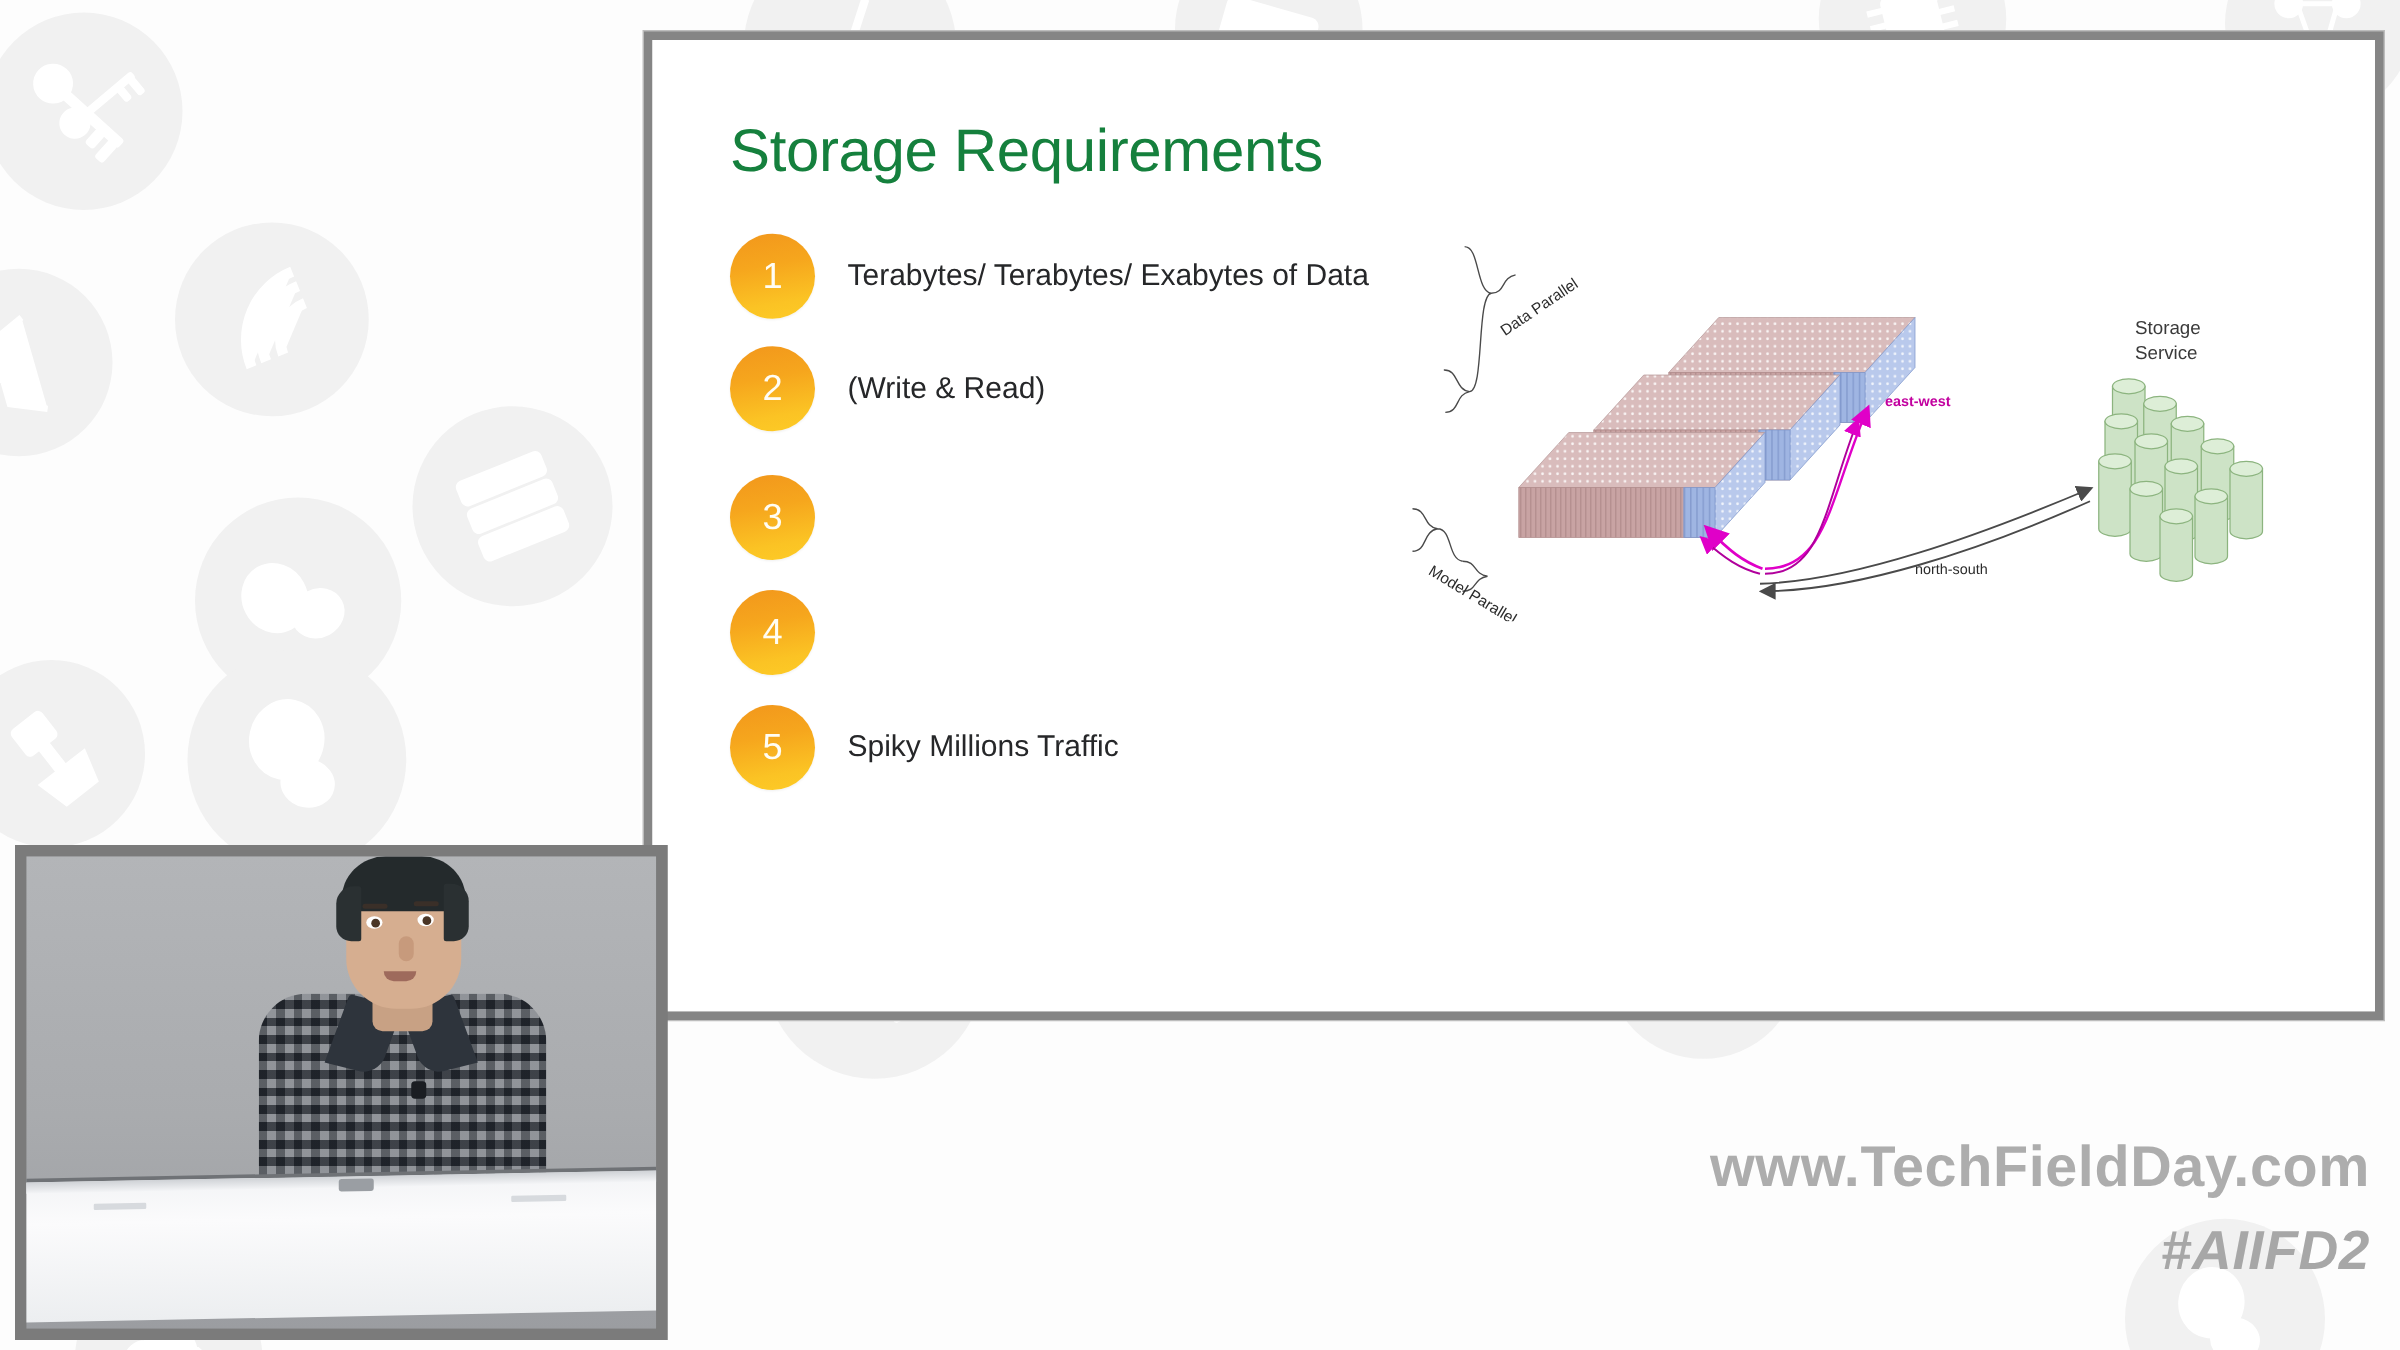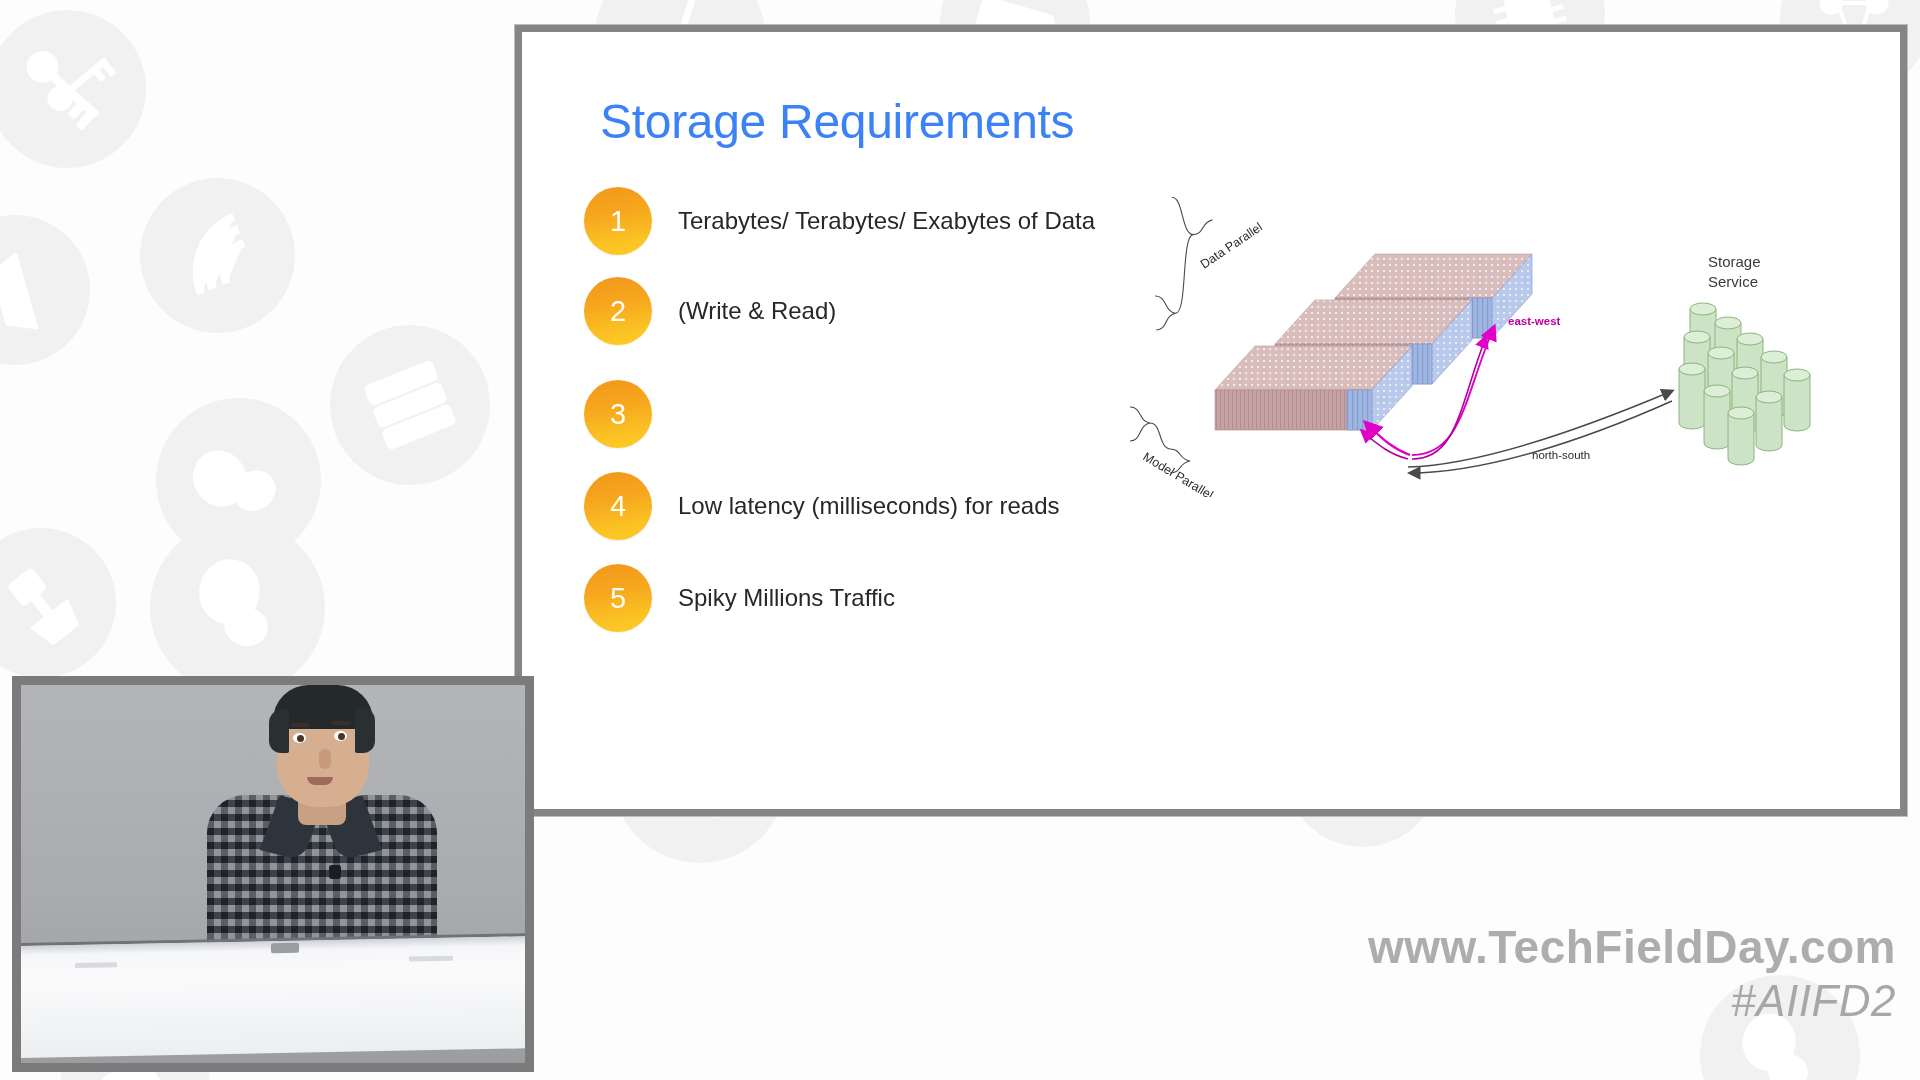--- a/index.html
+++ b/index.html
@@ -37,23 +37,22 @@
     box-shadow: 0 0 0 1px #bdbdbd;
   }
   #slide-inner { position: relative; width: 100%; height: 100%; background:#fff; overflow:hidden;}
 
   #slide-title {
     position: absolute;
     left: 62px; top: 62px;
     font-size: 48px;
     font-weight: 500;
     letter-spacing: -0.3px;
-    color: #3b82f6;
+    color: #15803d;
     white-space: nowrap;
-    margin-left: 16px;
   }
 
   
   #req-list {
     position: absolute;
     left: 62px; top: 155px;
     width: 680px;
   }
   .req-row {
     position: absolute;
@@ -101,24 +100,24 @@
     font-size: 46px;
     color: #adadad;
     letter-spacing: 0.5px;
     font-weight: 700;
     line-height: 1.05;
   }
   #tfd-tag {
     font-size: 44px;
     color: #a7a7a7;
     font-style: italic;
-    font-weight: 400;
+    font-weight: 700;
     letter-spacing: 0.5px;
     line-height: 1.2;
-    margin-top: 4px;
+    margin-top: 18px;
   }
 
   
   #speaker-video {
     position: absolute;
     left: 12px; top: 676px;
     width: 522px; height: 396px;
     background: #7d7d7d;
     border: 9px solid #7b7b7b;
     overflow: hidden;
@@ -395,23 +394,20 @@
             <span class="l2">(Write &amp; Read)</span>
           </div>
         </div>
 
         <div class="req-row" style="top:193px;">
           <div class="req-badge">3</div>
         </div>
 
         <div class="req-row" style="top:285px;">
           <div class="req-badge">4</div>
-          <div class="req-text">
-            <span>Low latency (milliseconds) for reads</span>
-          </div>
         </div>
 
         <div class="req-row" style="top:377px;">
           <div class="req-badge">5</div>
           <div class="req-text">
             <span>Spiky Millions Traffic</span>
           </div>
         </div>
 
       </div>

